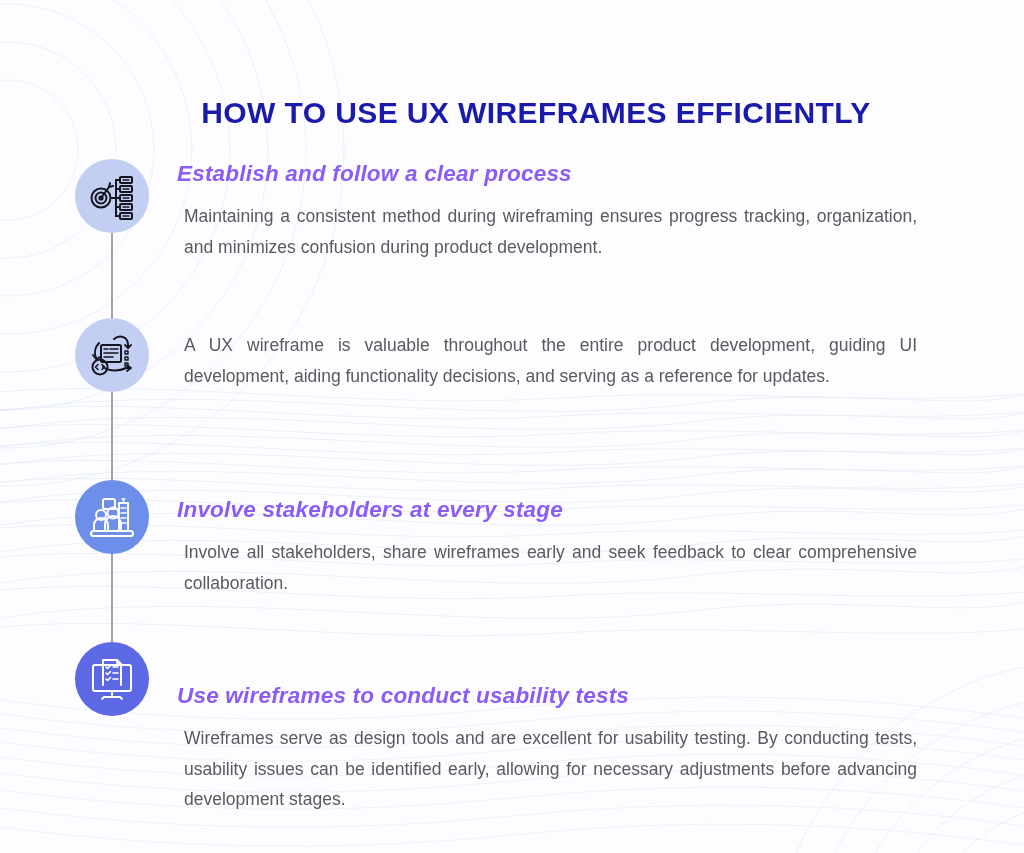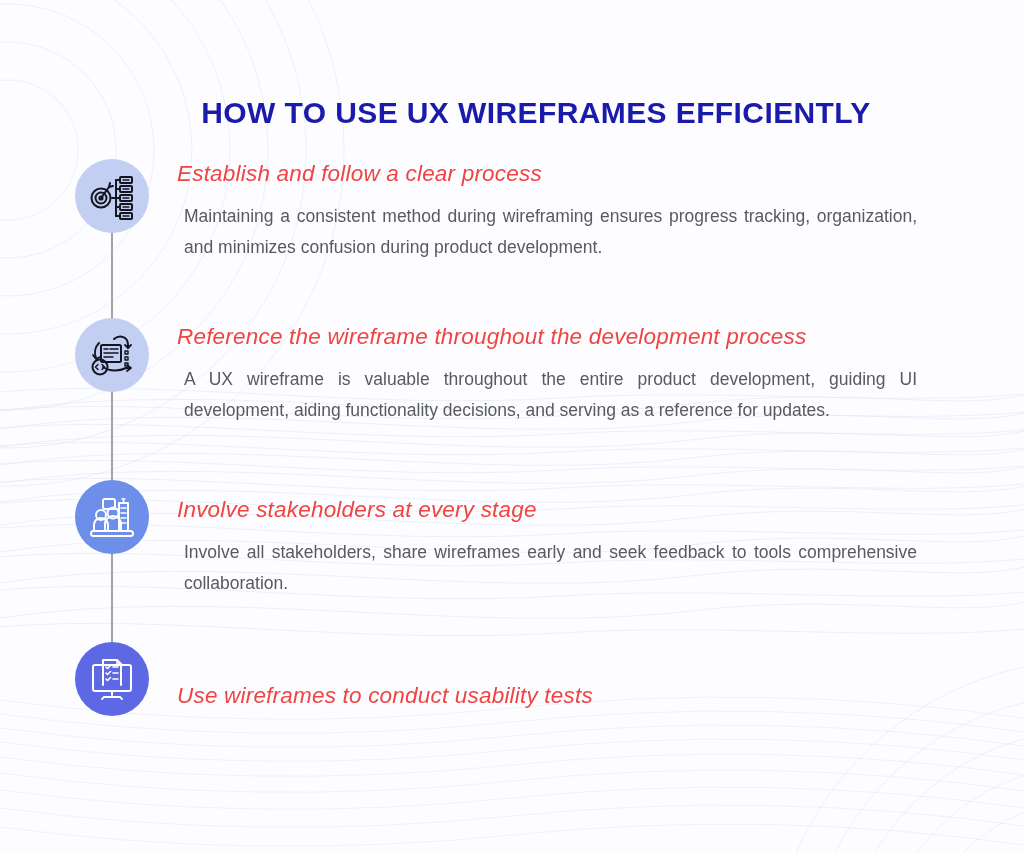--- a/index.html
+++ b/index.html
@@ -23,22 +23,22 @@
     z-index:2; display:flex; align-items:center; justify-content:center;
   }
   .c-light{background:#c2cef2;}
   .c-mid{background:#6d8ee9;}
   .c-indigo{background:#5d68e5;}
   .icon-circle svg{display:block;}
   .section{
     position:absolute; left:177px; width:747px; z-index:2;
   }
   .section h2{
-    margin:0 0 13px 0; font-style:italic; font-weight:400;
-    font-size:22.5px; line-height:28px; color:#ef4444; letter-spacing:0.2px;
+    margin:0 0 13px 0; font-style:italic; font-weight:700;
+    font-size:22.5px; line-height:28px; color:#8b5cf6; letter-spacing:0.2px;
   }
   .section p{
     margin:7px; font-size:17.5px; line-height:30.5px; color:#595a5e;
     text-align:justify;
   }
   .s1{top:160px;} .s2{top:323px;} .s3{top:496px;} .s4{top:682px;}
   .i1{top:159px;} .i2{top:318px;} .i3{top:480px;} .i4{top:642px;}
 </style>
 </head>
 <body>
@@ -181,26 +181,26 @@
       </g>
     </svg>
   </div>
 
   <div class="section s1">
     <h2>Establish and follow a clear process</h2>
     <p>Maintaining a consistent method during wireframing ensures progress tracking, organization, and minimizes confusion during product development.</p>
   </div>
 
   <div class="section s2">
-    <h2>Reference the wireframe throughout the development process</h2>
     <p>A UX wireframe is valuable throughout the entire product development, guiding UI development, aiding functionality decisions, and serving as a reference for updates.</p>
   </div>
 
   <div class="section s3">
     <h2>Involve stakeholders at every stage</h2>
-    <p>Involve all stakeholders, share wireframes early and seek feedback to tools comprehensive collaboration.</p>
+    <p>Involve all stakeholders, share wireframes early and seek feedback to clear comprehensive collaboration.</p>
   </div>
 
   <div class="section s4">
     <h2>Use wireframes to conduct usability tests</h2>
+    <p>Wireframes serve as design tools and are excellent for usability testing. By conducting tests, usability issues can be identified early, allowing for necessary adjustments before advancing development stages.</p>
   </div>
 
 </div>
 
 </body></html>

